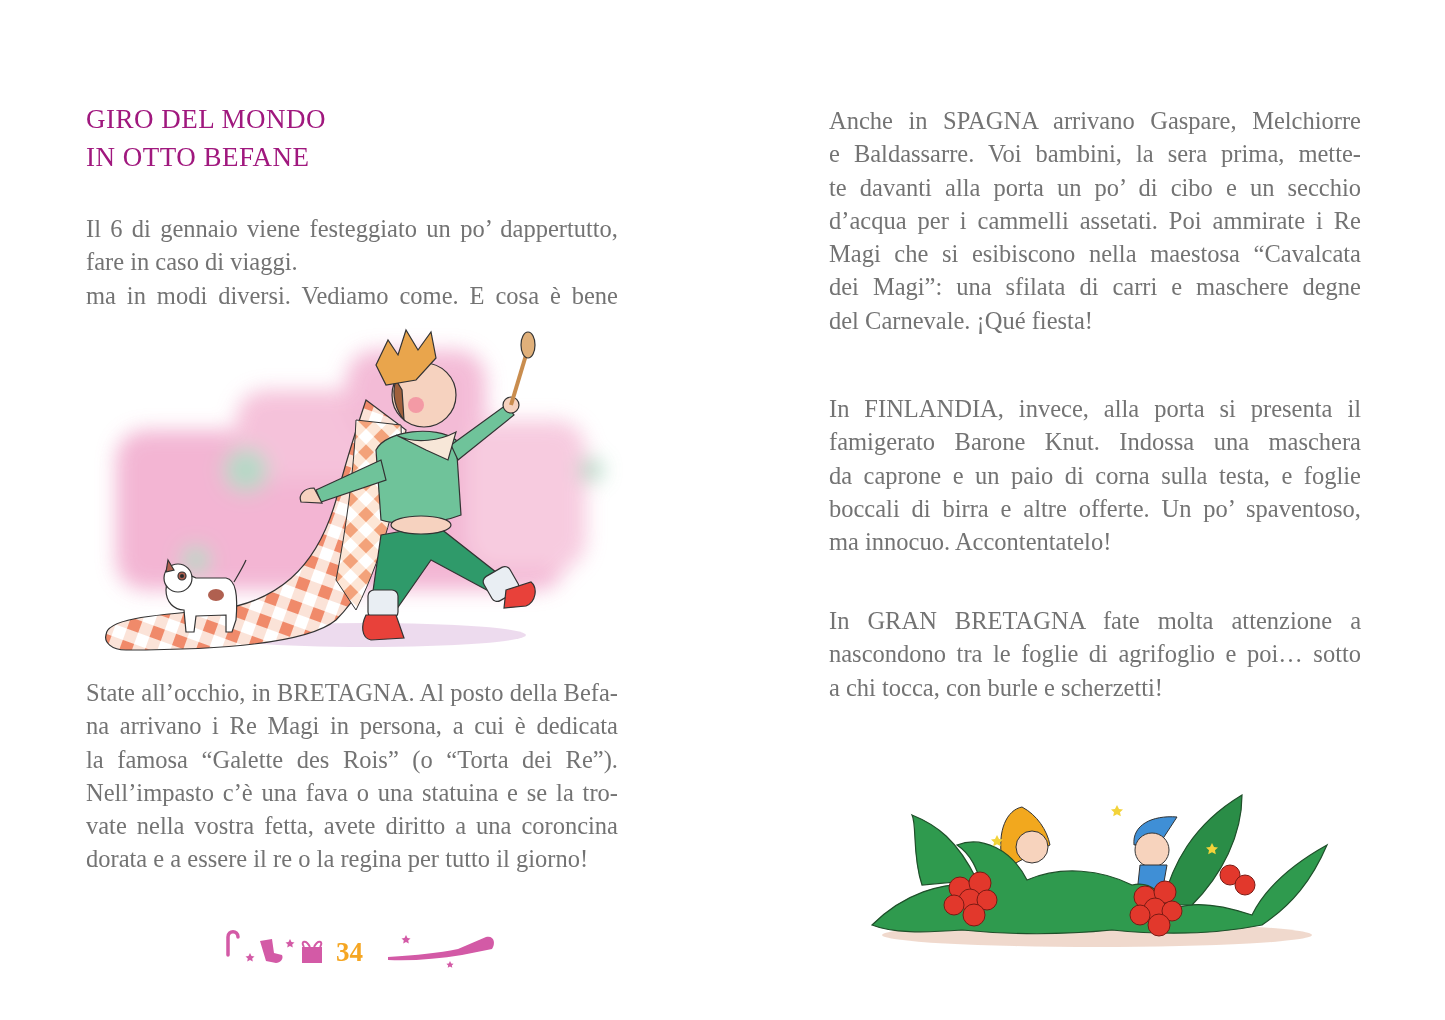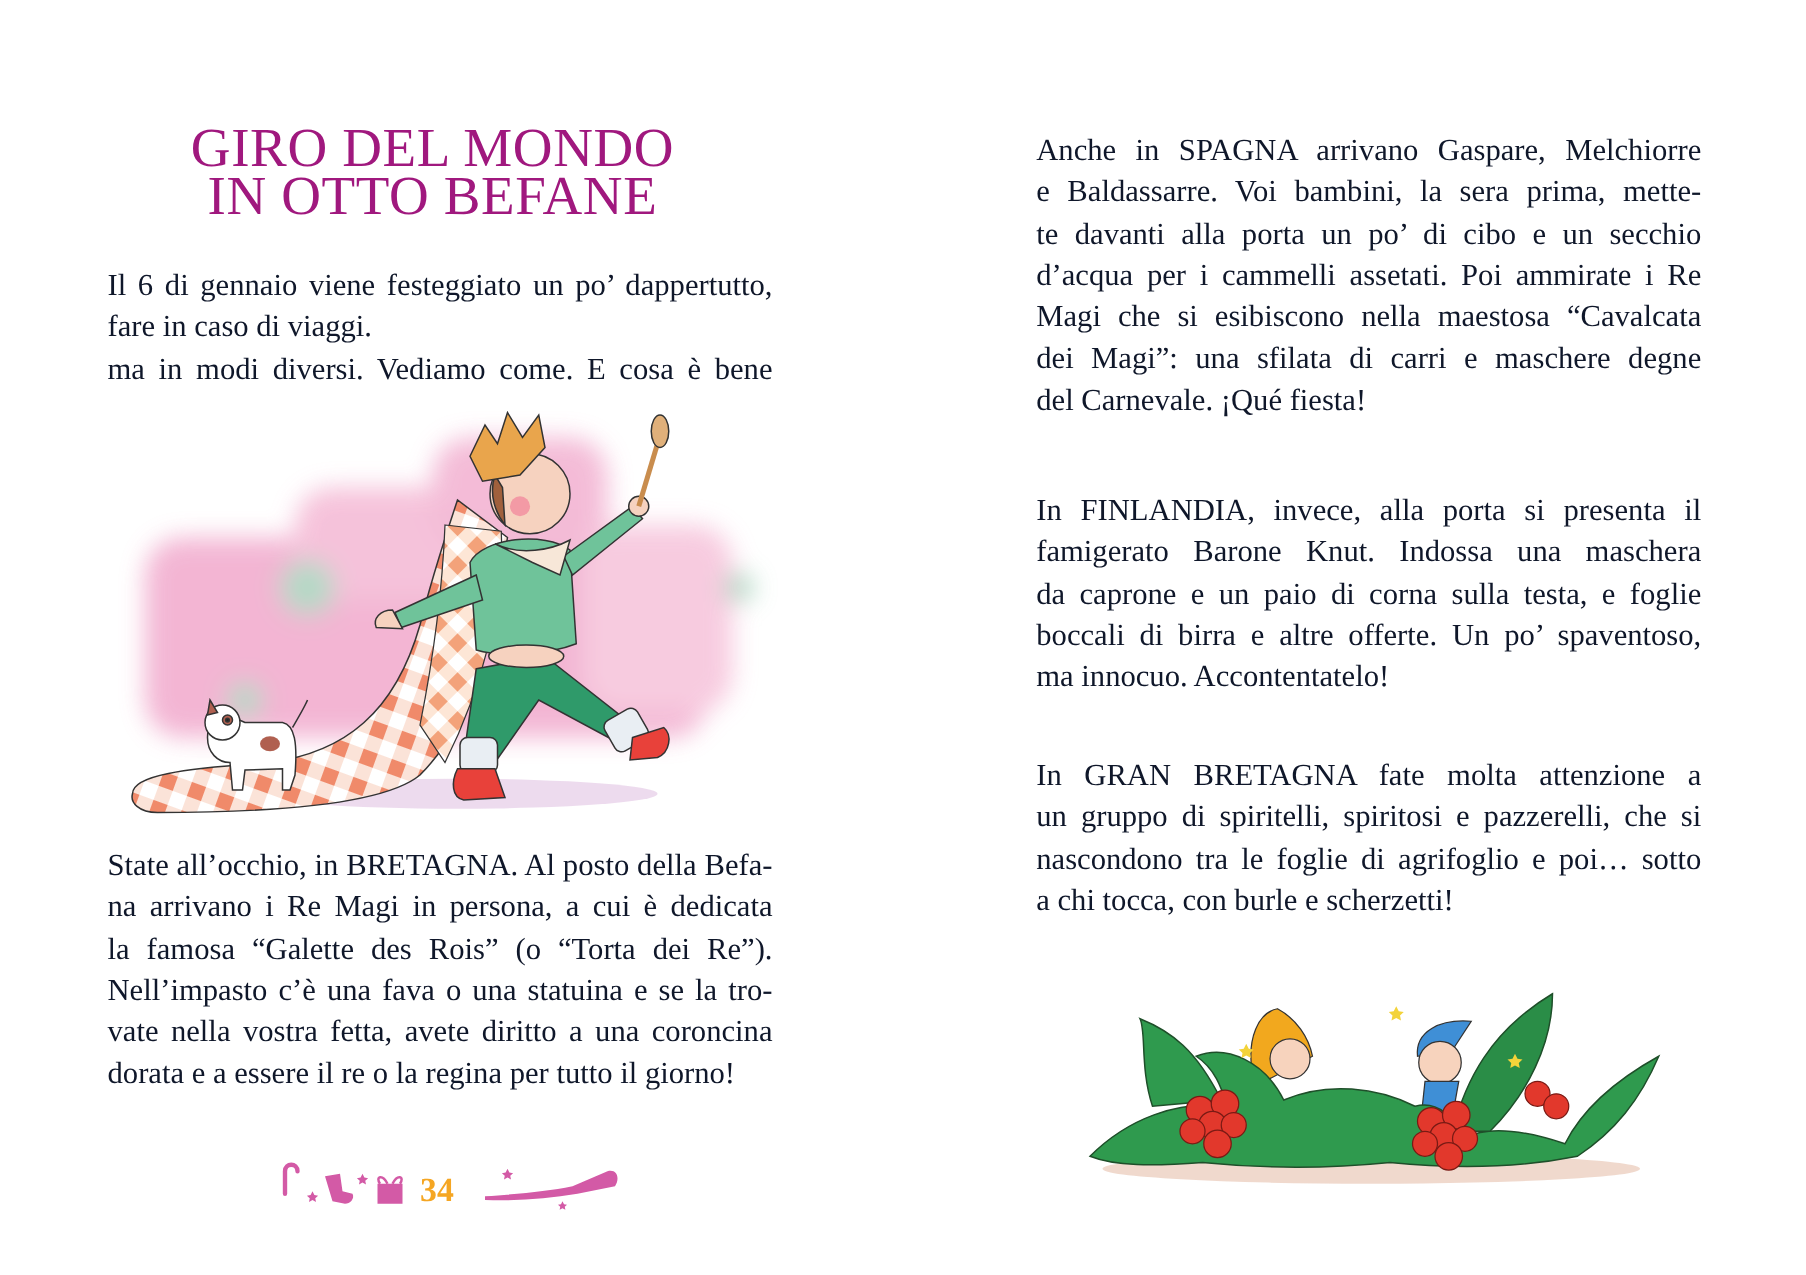--- a/index.html
+++ b/index.html
@@ -1,26 +1,26 @@
 <!DOCTYPE html>
 <html><head>
 <meta charset="utf-8">
 <style>
   html, body { margin:0; padding:0; background:#ffffff; }
   body { width:1445px; height:1020px; position:relative; overflow:hidden;
          font-family:"DejaVu Serif","Liberation Serif",serif; color:#1a1a1a; }
   .page { position:absolute; top:0; height:1020px; }
   .page-left { left:0; width:722px; }
   .page-right { left:722px; width:723px; }
-  .title { position:absolute; left:86px; width:520px; top:100px; text-align:center;
-           font-family:"Liberation Serif",serif; font-size:44px; line-height:38px;
+  .title { position:absolute; left:86px; width:520px; top:100px; 
+           font-family:"Liberation Serif",serif; font-size:27px; line-height:38px;
            color:#a0187e; letter-spacing:0.5px; }
   .title span { display:block; }
   .para { position:absolute; font-family:"Liberation Serif",serif; font-size:24.5px;
-          line-height:33.3px; color:#0f172a; text-align:justify; }
+          line-height:33.3px; color:#737373; text-align:justify; }
   .para .ln { display:block; white-space:nowrap; text-align-last:justify; }
   .para .ln.last { text-align-last:left; }
   .p-intro { left:86px; top:212px; width:532px; }
   .p-francia { left:86px; top:676px; width:532px; }
   .p-spagna { left:107px; top:104px; width:532px; }
   .p-finlandia { left:107px; top:392px; width:532px; }
   .p-bretagna { left:107px; top:604px; width:532px; }
   .illus { position:absolute; }
   .illus-king { left:86px; top:320px; width:560px; height:340px; }
   .illus-holly { left:140px; top:785px; width:470px; height:165px; }
@@ -154,21 +154,20 @@
   <div class="para p-finlandia">
     <span class="ln">In FINLANDIA, invece, alla porta si presenta il</span>
     <span class="ln">famigerato Barone Knut. Indossa una maschera</span>
     <span class="ln">da caprone e un paio di corna sulla testa, e foglie</span>
     <span class="ln">boccali di birra e altre offerte. Un po’ spaventoso,</span>
     <span class="ln last">ma innocuo. Accontentatelo!</span>
   </div>
 
   <div class="para p-bretagna">
     <span class="ln">In GRAN BRETAGNA fate molta attenzione a</span>
-    <span class="ln">un gruppo di spiritelli, spiritosi e pazzerelli, che si</span>
     <span class="ln">nascondono tra le foglie di agrifoglio e poi… sotto</span>
     <span class="ln last">a chi tocca, con burle e scherzetti!</span>
   </div>
 
   <svg class="illus illus-holly" viewBox="0 0 470 165">
     <ellipse cx="235" cy="150" rx="215" ry="12" fill="#e9c9b8" opacity="0.7"></ellipse>
 
     <g stroke="#333" stroke-width="1">
       <path d="M140,75 C135,45 145,25 160,22 C175,30 185,45 188,60 L150,80 Z" fill="#f2a81e"></path>
       <circle cx="170" cy="62" r="16" fill="#f7d3bd"></circle>

